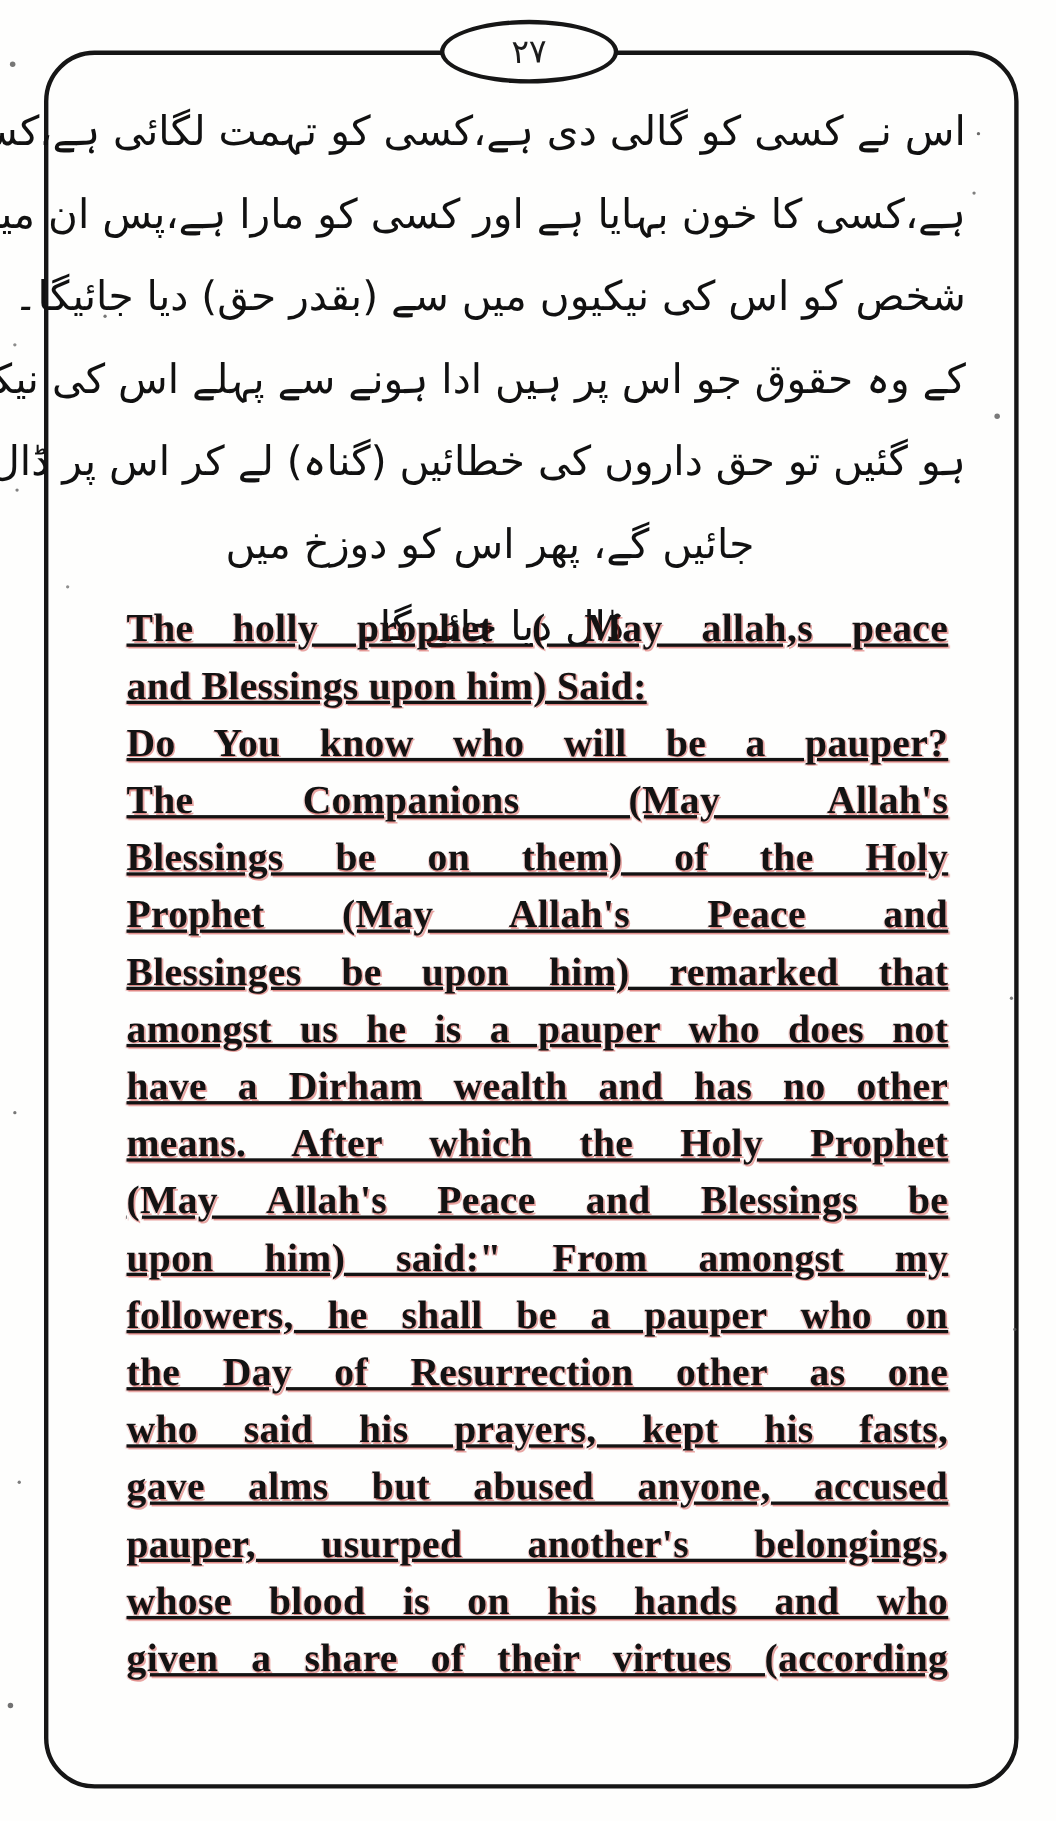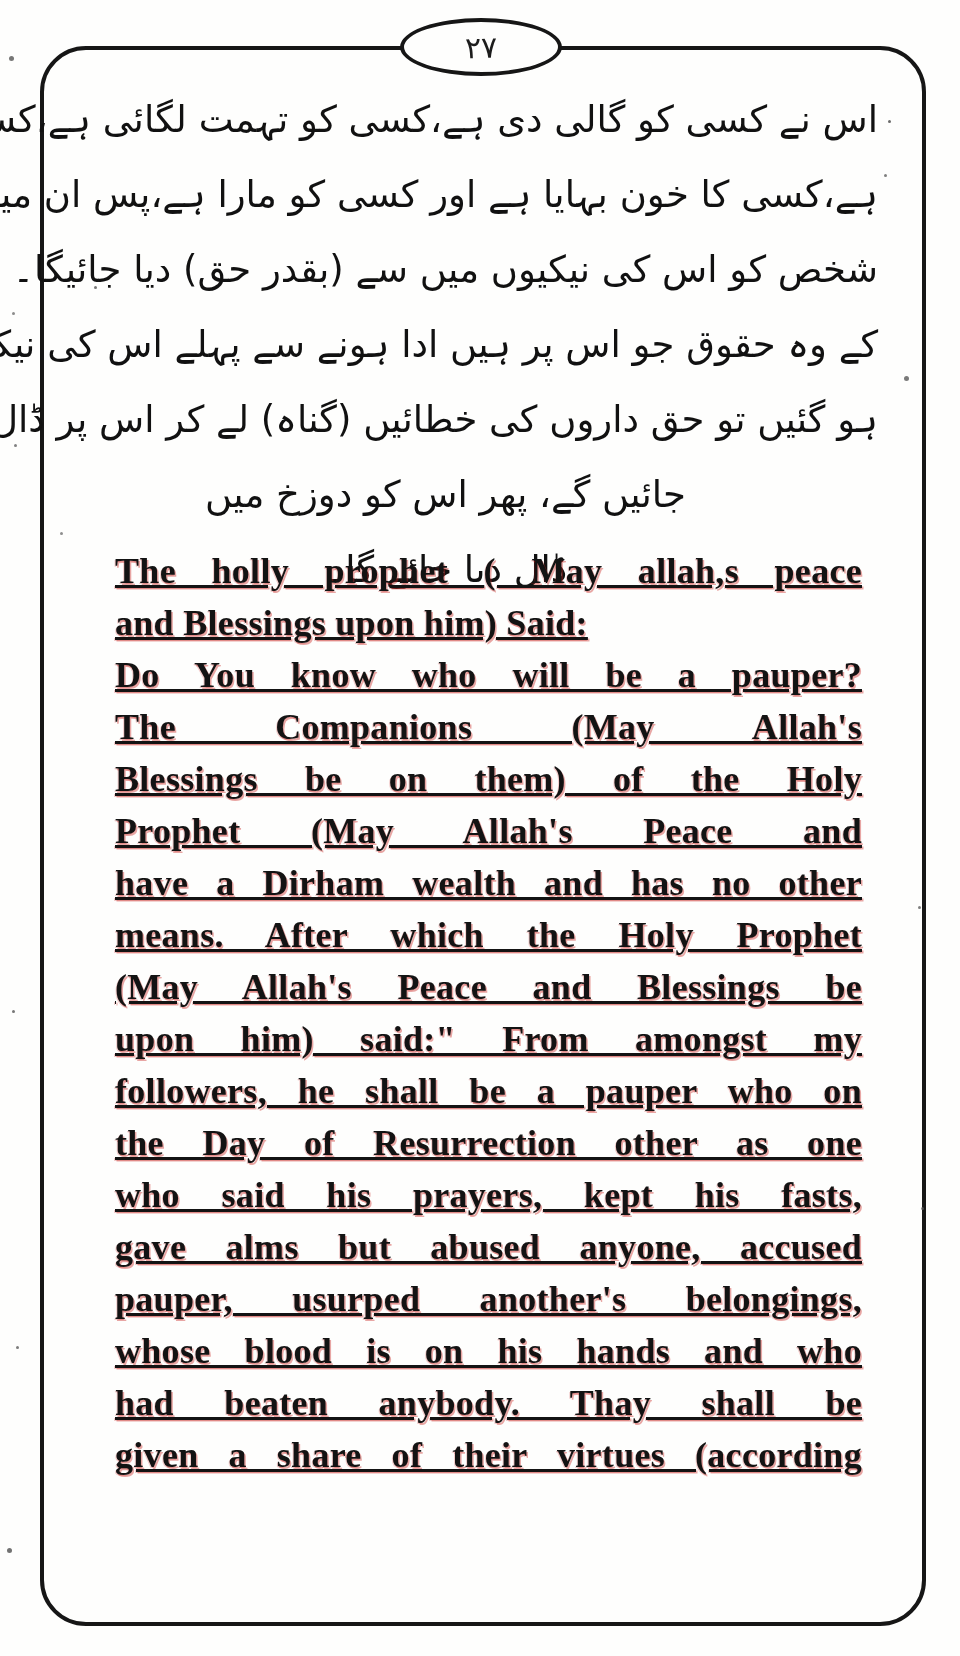--- a/index.html
+++ b/index.html
@@ -100,21 +100,23 @@
       <div class="e-line align-left">and Blessings upon him) Said:</div>
 
       <div class="e-line align-justify">Do You know who will be a pauper?</div>
 
       <div class="e-line align-justify">The Companions (May Allah's</div>
 
       <div class="e-line align-justify">Blessings be on them) of the Holy</div>
 
       <div class="e-line align-justify">Prophet (May Allah's Peace and</div>
 
+      <div class="e-line align-justify">Blessinges be upon him) remarked that</div>
 
+      <div class="e-line align-justify">amongst us he is a pauper who does not</div>
 
       <div class="e-line align-justify">have a Dirham wealth and has no other</div>
 
       <div class="e-line align-justify">means. After which the Holy Prophet</div>
 
       <div class="e-line align-justify">(May Allah's Peace and Blessings be</div>
 
       <div class="e-line align-justify">upon him) said:" From amongst my</div>
 
       <div class="e-line align-justify">followers, he shall be a pauper who on</div>
@@ -122,20 +124,19 @@
       <div class="e-line align-justify">the Day of Resurrection other as one</div>
 
       <div class="e-line align-justify">who said his prayers, kept his fasts,</div>
 
       <div class="e-line align-justify">gave alms but abused anyone, accused</div>
 
       <div class="e-line align-justify">pauper, usurped another's belongings,</div>
 
       <div class="e-line align-justify">whose blood is on his hands and who</div>
 
-      <div class="e-line align-justify">had beaten anybody. Thay shall be</div>
 
       <div class="e-line align-justify">given a share of their virtues (according</div>
     </div>
 
   <div class="noise"></div>
 
 </div>
 
 </body></html>

